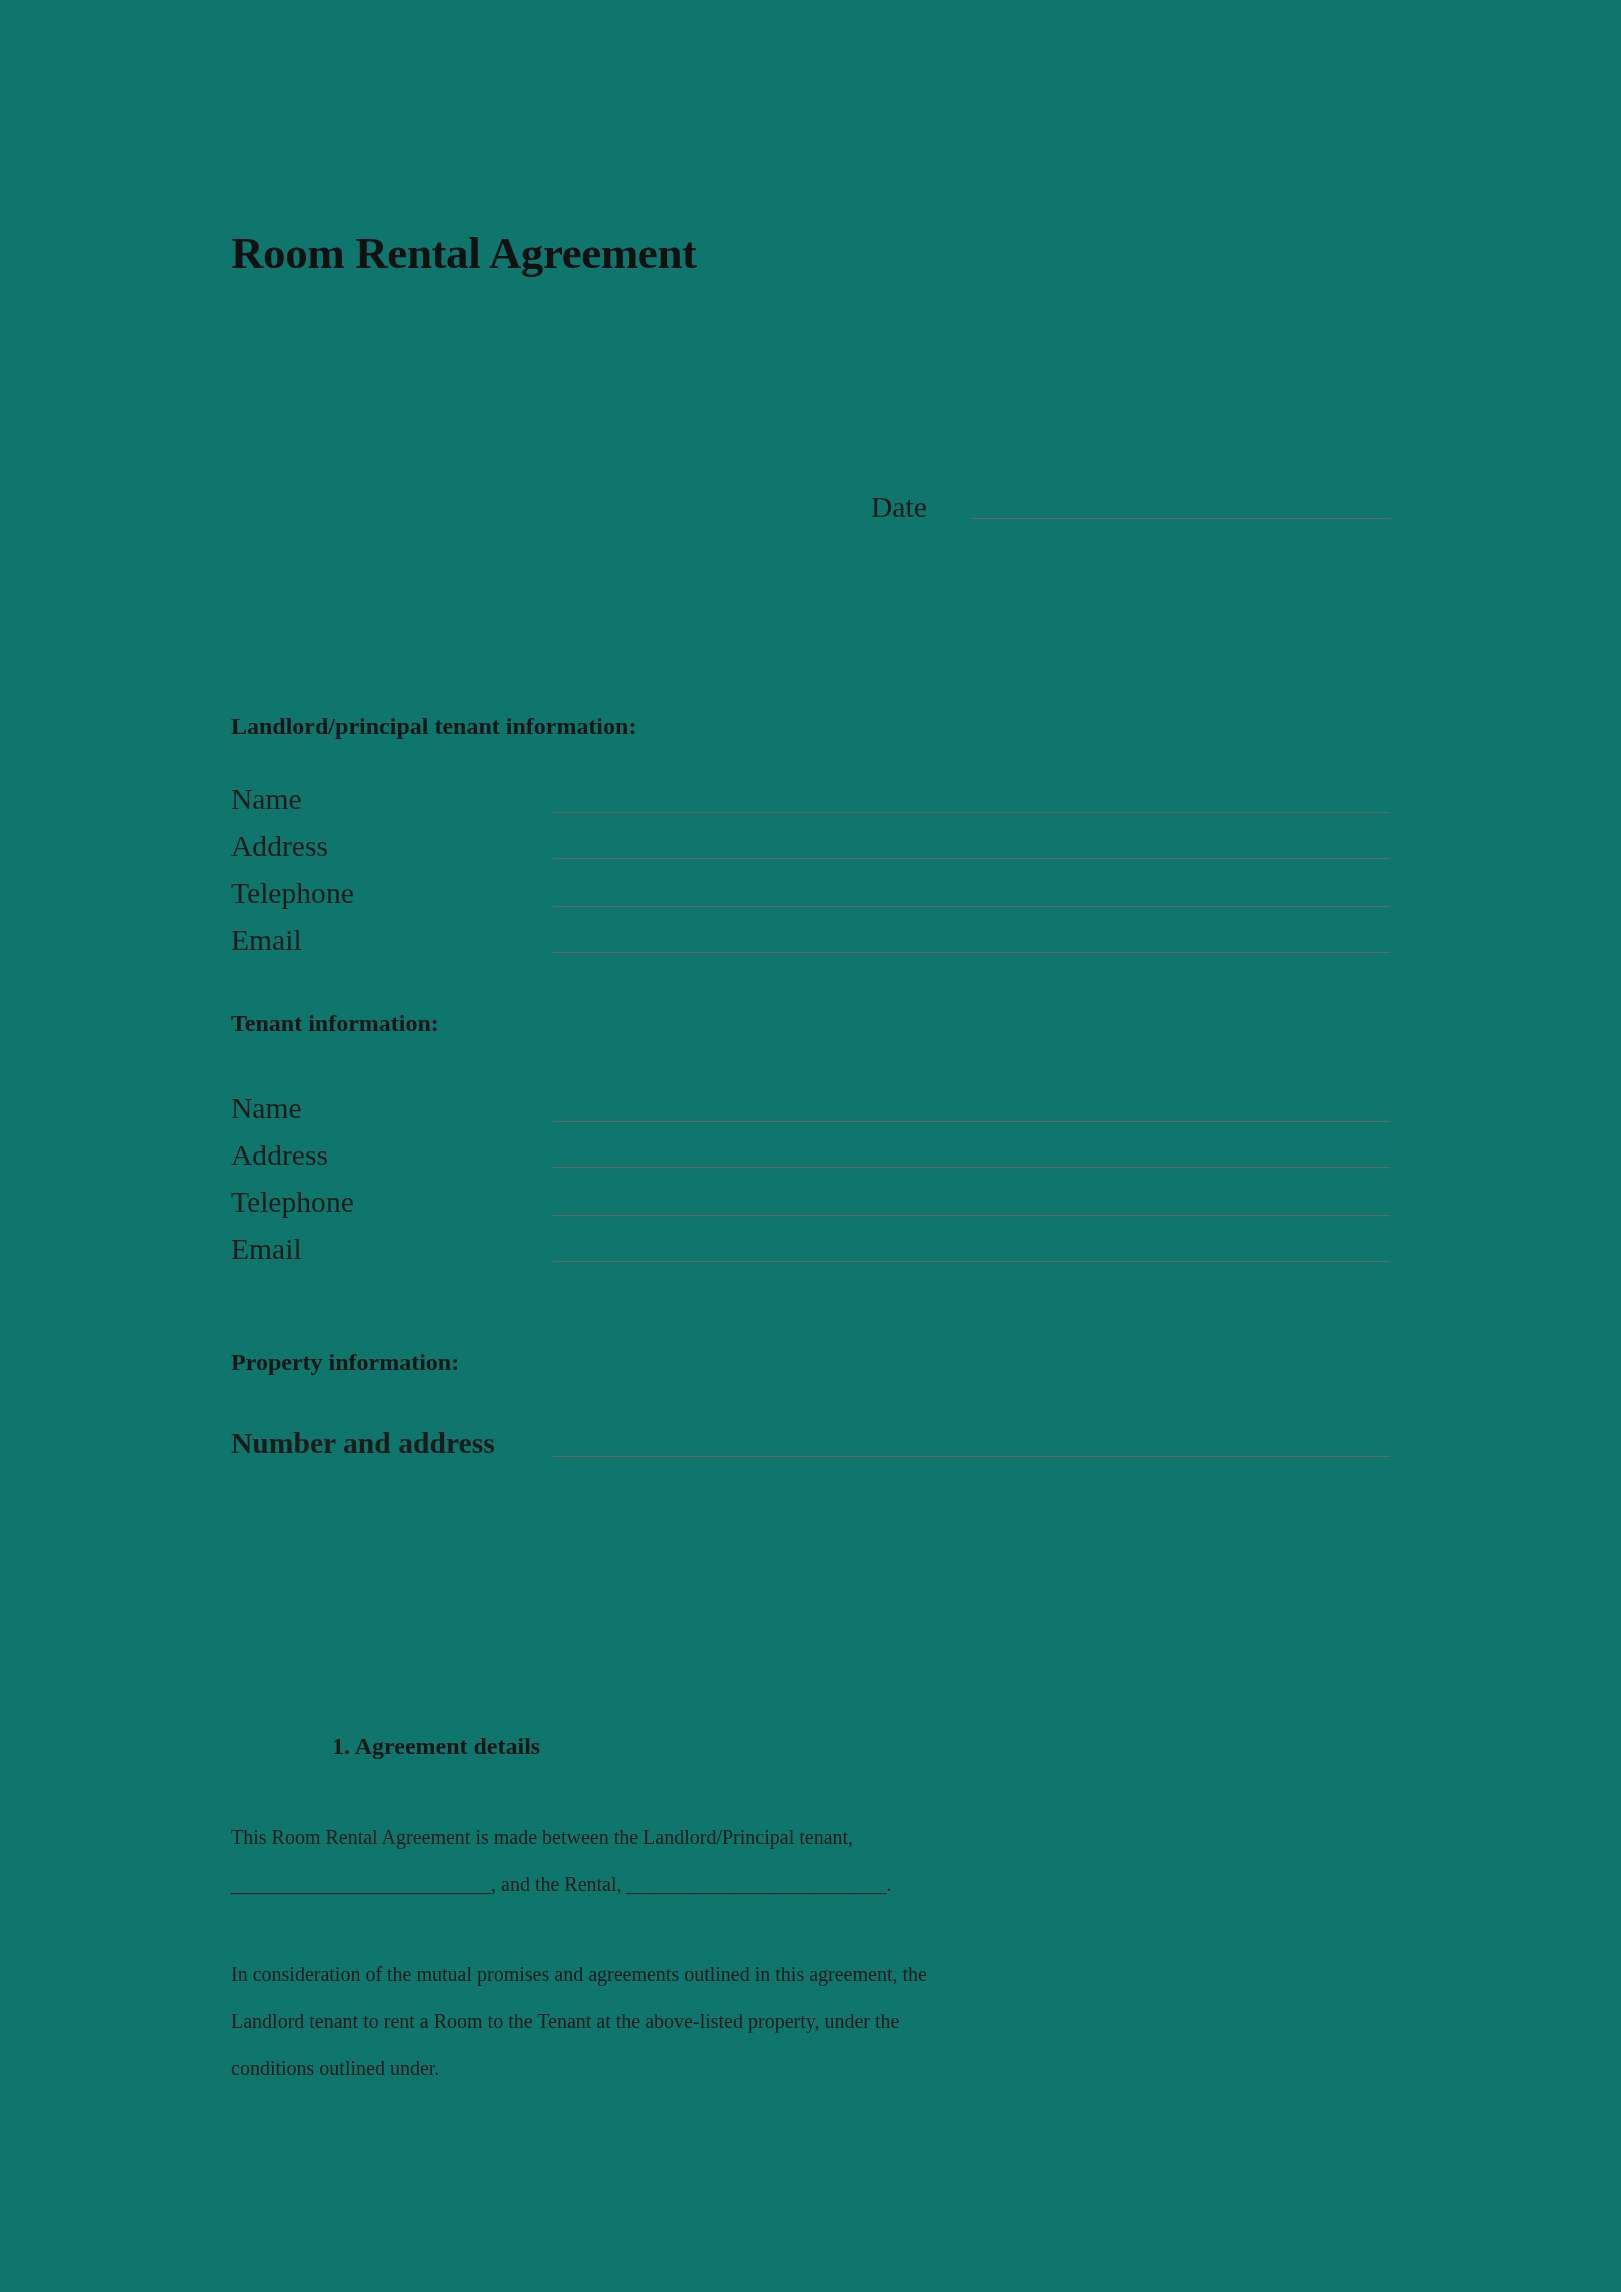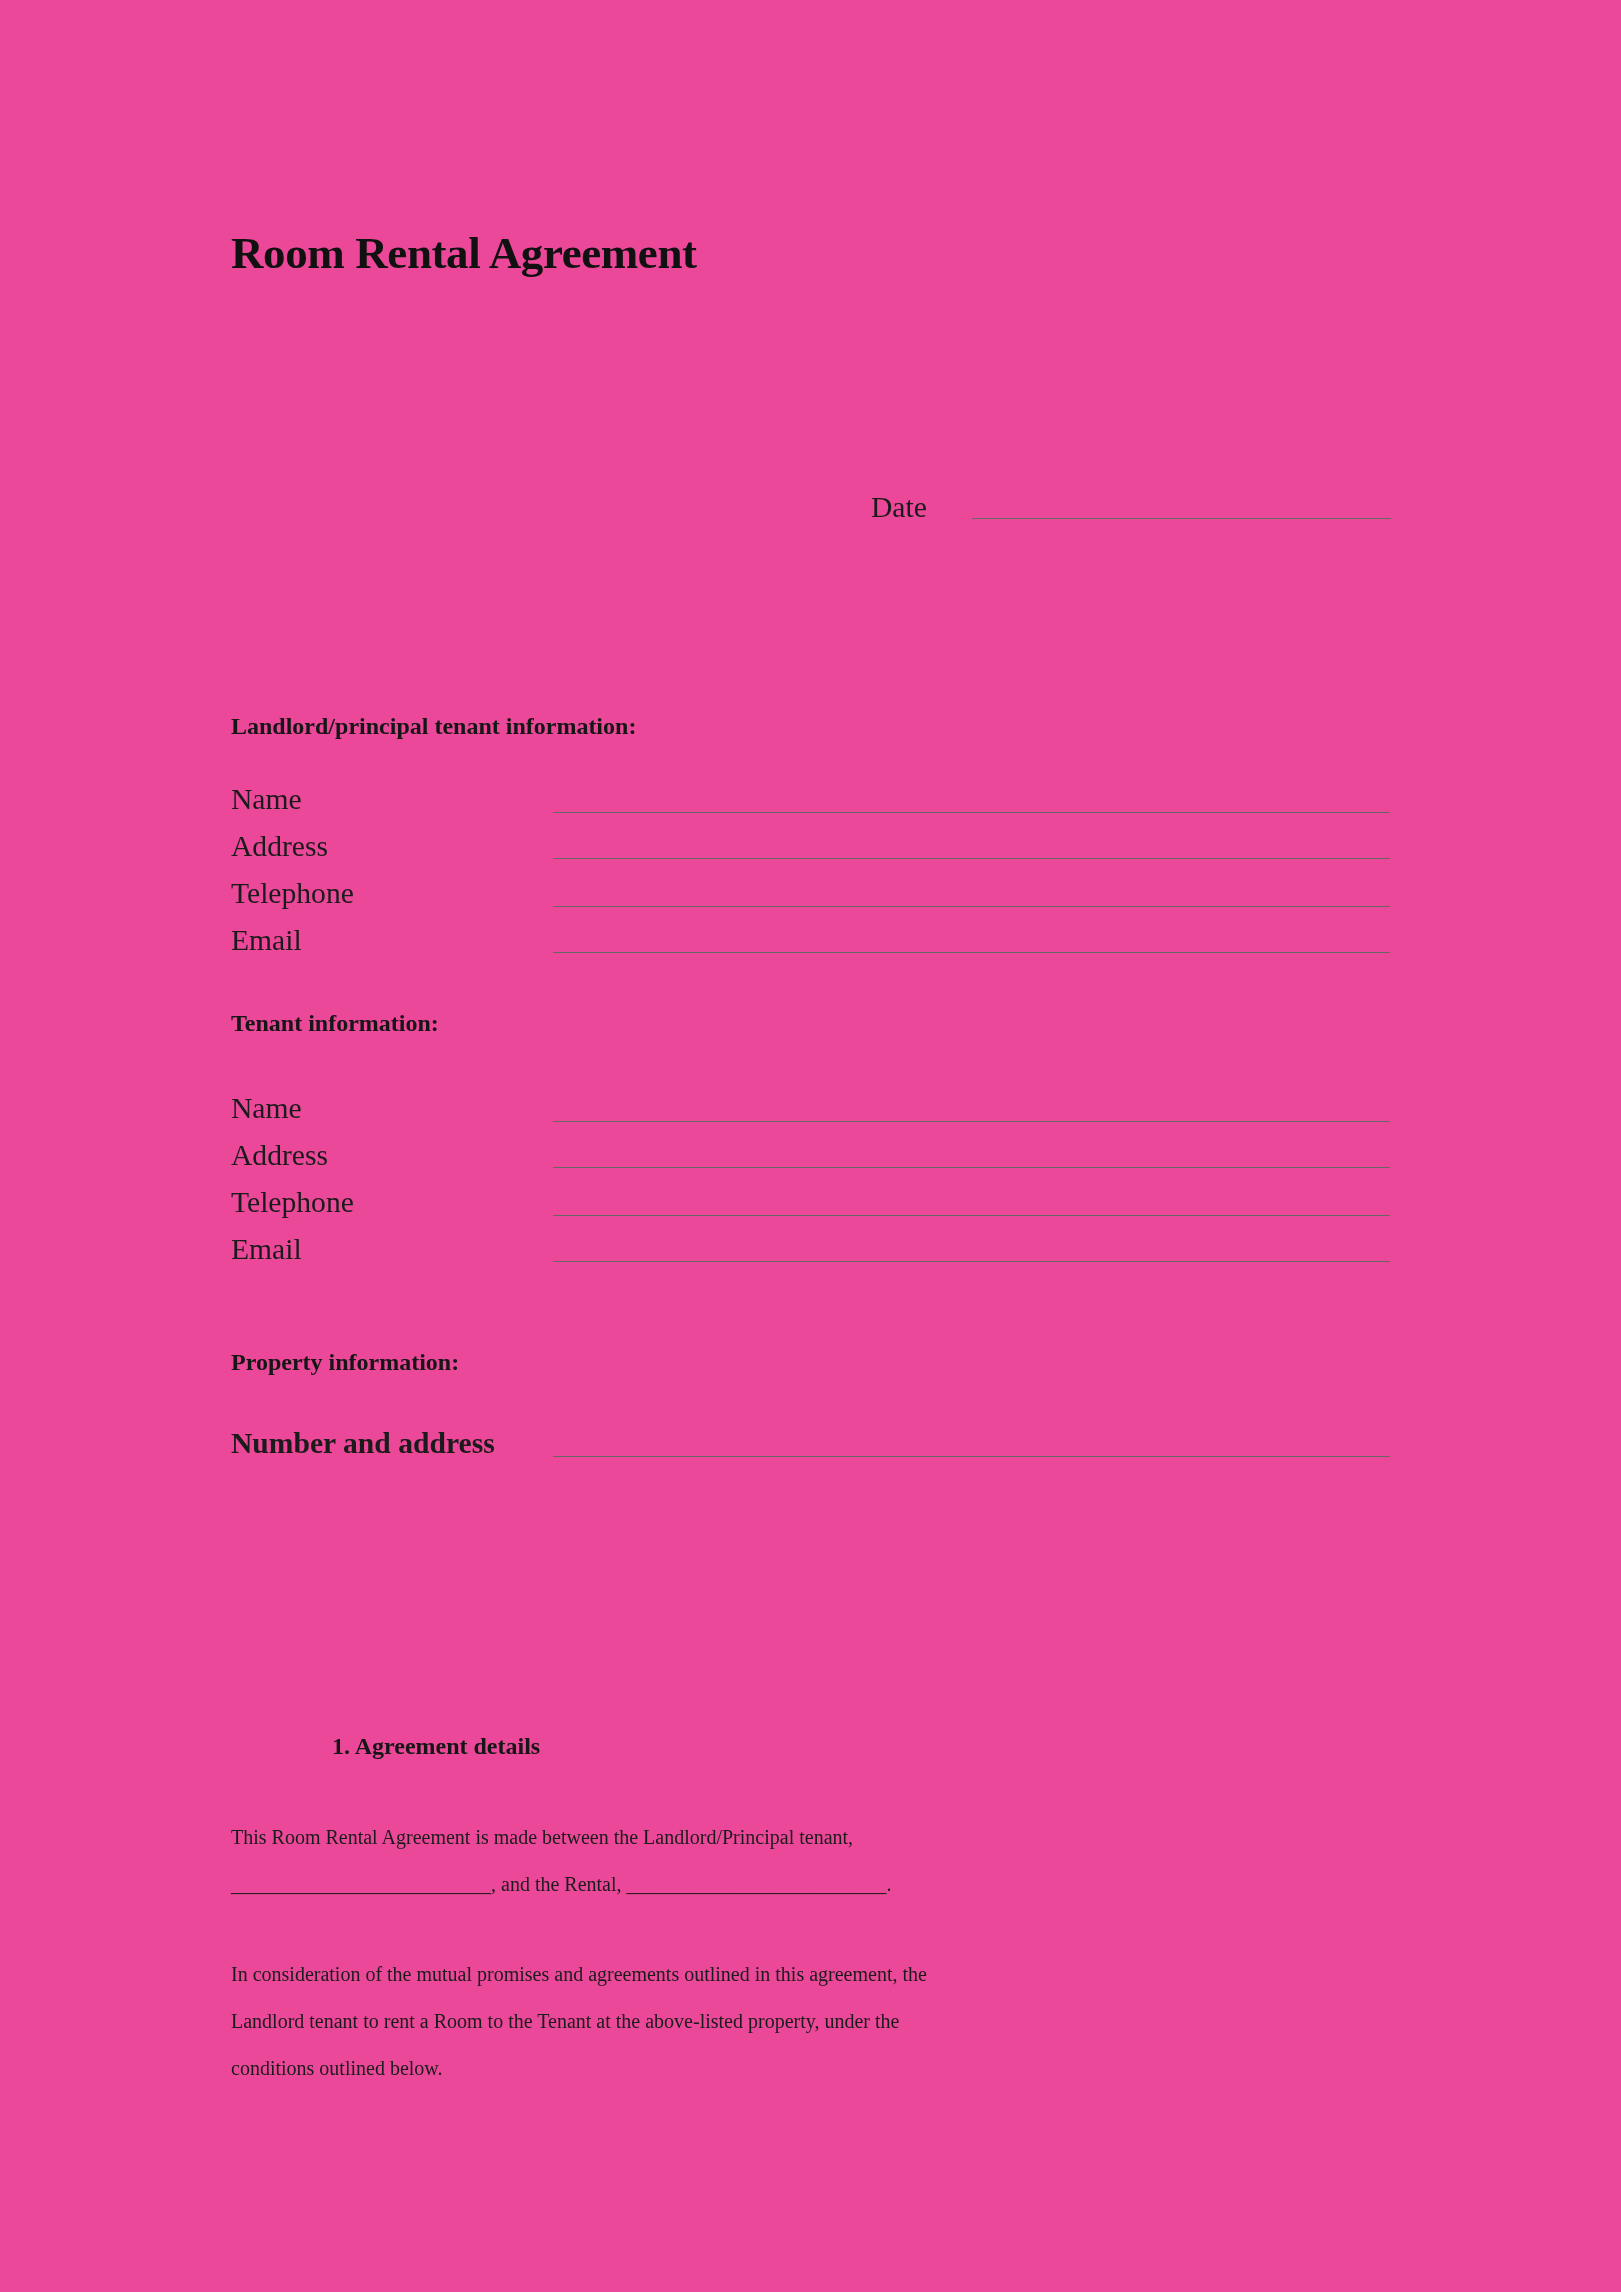--- a/index.html
+++ b/index.html
@@ -4,21 +4,21 @@
 <style>
   html, body {
     margin: 0;
     padding: 0;
     background: #ffffff;
   }
   .page {
     position: relative;
     width: 1622px;
     height: 2293px;
-    background: #ec4899;
+    background: #0f766e;
     font-family: "Liberation Serif", "DejaVu Serif", serif;
     color: #1b1b1b;
     overflow: hidden;
   }
   .abs { position: absolute; white-space: nowrap; }
   .title {
     font-size: 45px;
     font-weight: bold;
     letter-spacing: -0.4px;
     color: #111111;
@@ -89,17 +89,17 @@
   <div class="abs heading" style="left:332px; top:1734px;">1. Agreement details</div>
 
   <div class="para" style="left:231px; top:1814px;">
     <div>This Room Rental Agreement is made between the Landlord/Principal tenant,</div>
     <div>__________________________, and the Rental, __________________________.</div>
   </div>
 
   <div class="para" style="left:231px; top:1951px;">
     <div>In consideration of the mutual promises and agreements outlined in this agreement, the</div>
     <div>Landlord tenant to rent a Room to the Tenant at the above-listed property, under the</div>
-    <div>conditions outlined below.</div>
+    <div>conditions outlined under.</div>
   </div>
 
 </div>
 
 
 </body></html>

